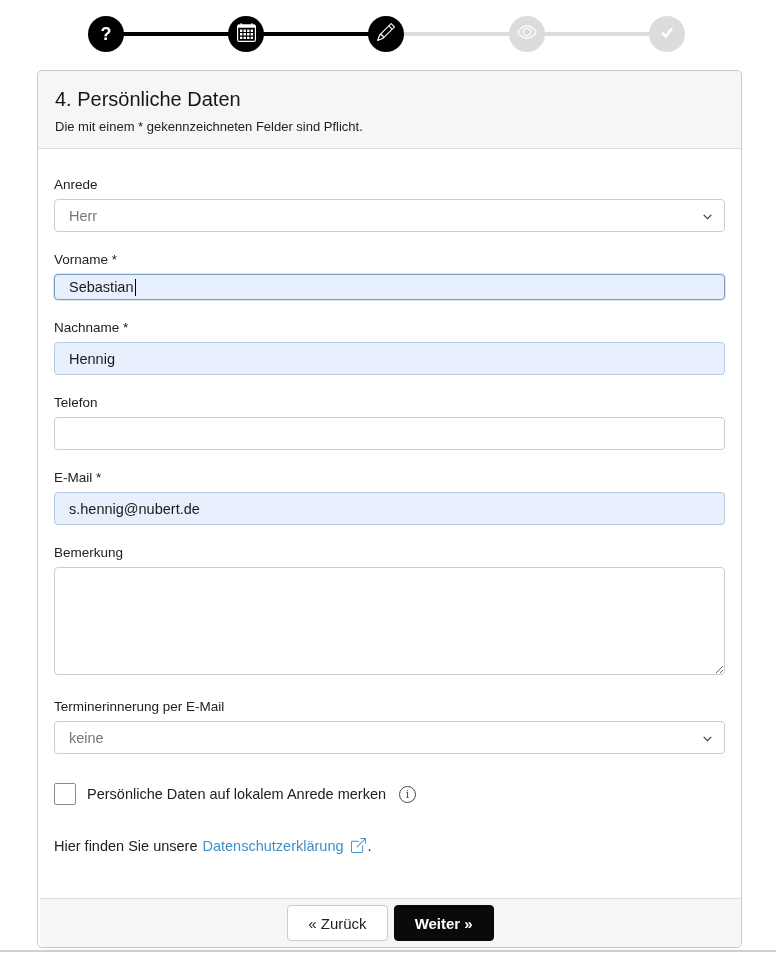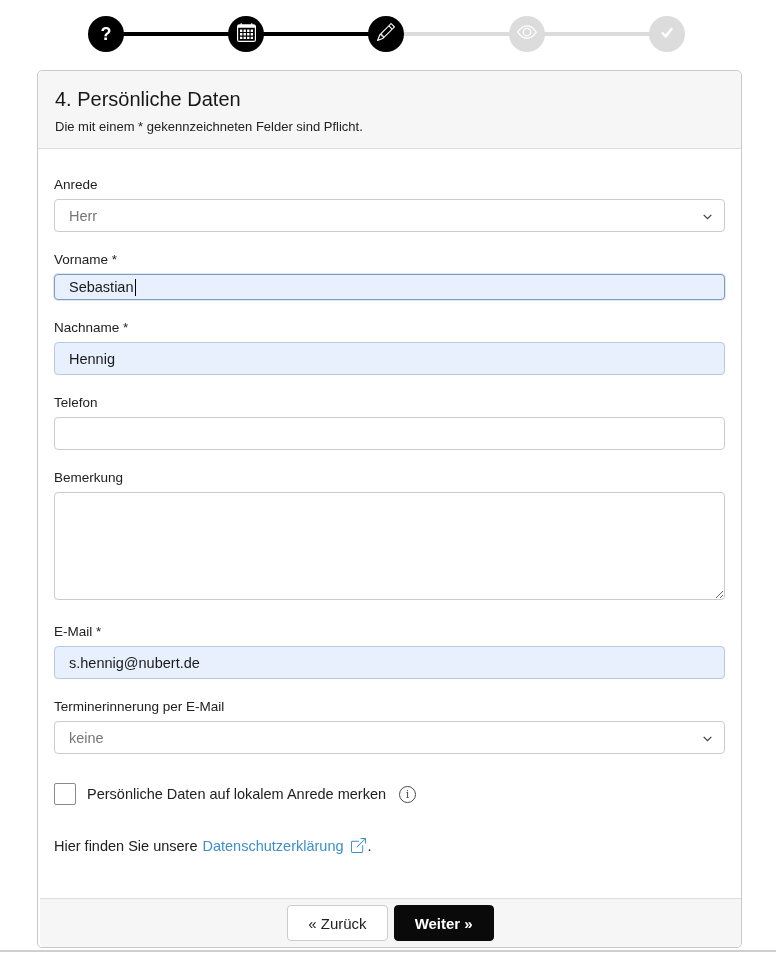--- a/index.html
+++ b/index.html
@@ -138,27 +138,27 @@
         <label>Nachname *</label>
         <input class="ctl autofill" value="Hennig" style="">
       </div>
 
       <div class="group">
         <label>Telefon</label>
         <input class="ctl" value="" style="">
       </div>
 
       <div class="group">
-        <label>Bemerkung</label>
-        <textarea class="ctl" style=""></textarea>
+        <label>E-Mail *</label>
+        <input class="ctl autofill" value="s.hennig@nubert.de" style="">
       </div>
 
       <div class="group">
-        <label>E-Mail *</label>
-        <input class="ctl autofill" value="s.hennig@nubert.de" style="">
+        <label>Bemerkung</label>
+        <textarea class="ctl" style=""></textarea>
       </div>
 
       <div class="group" style="margin-bottom:0;">
         <label>Terminerinnerung per E-Mail</label>
         <div class="selwrap">
           <select class="ctl">
             <option>keine</option>
           </select>
           <span class="chev"><svg width="13" height="13" viewBox="0 0 24 24">
                 <polyline points="5,9 12,16 19,9" fill="none" stroke="#444" stroke-width="2.4"></polyline>

